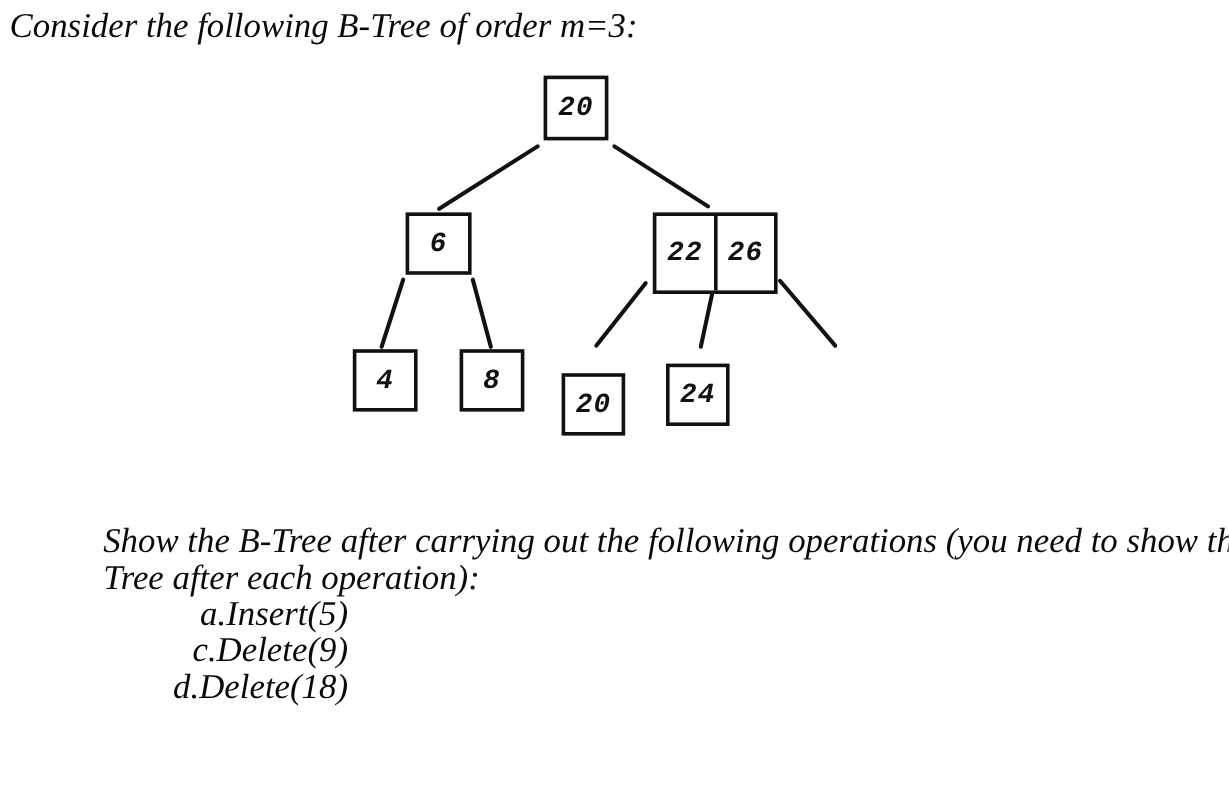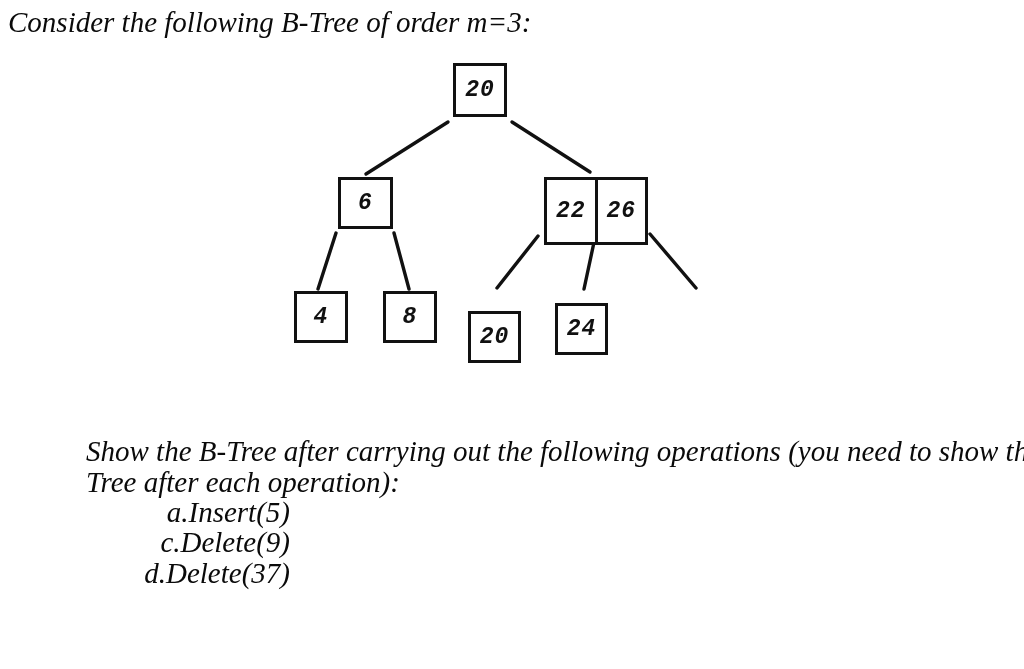--- a/index.html
+++ b/index.html
@@ -133,17 +133,17 @@
   </div>
 
   <div class="ops">
     <div class="op-row">
       <span class="op-marker">a.</span><span>Insert(5)</span>
     </div>
     <div class="op-row">
       <span class="op-marker">c.</span><span>Delete(9)</span>
     </div>
     <div class="op-row">
-      <span class="op-marker">d.</span><span>Delete(37)</span>
+      <span class="op-marker">d.</span><span>Delete(18)</span>
     </div>
   </div>
 
 </div>
 
 </body></html>

